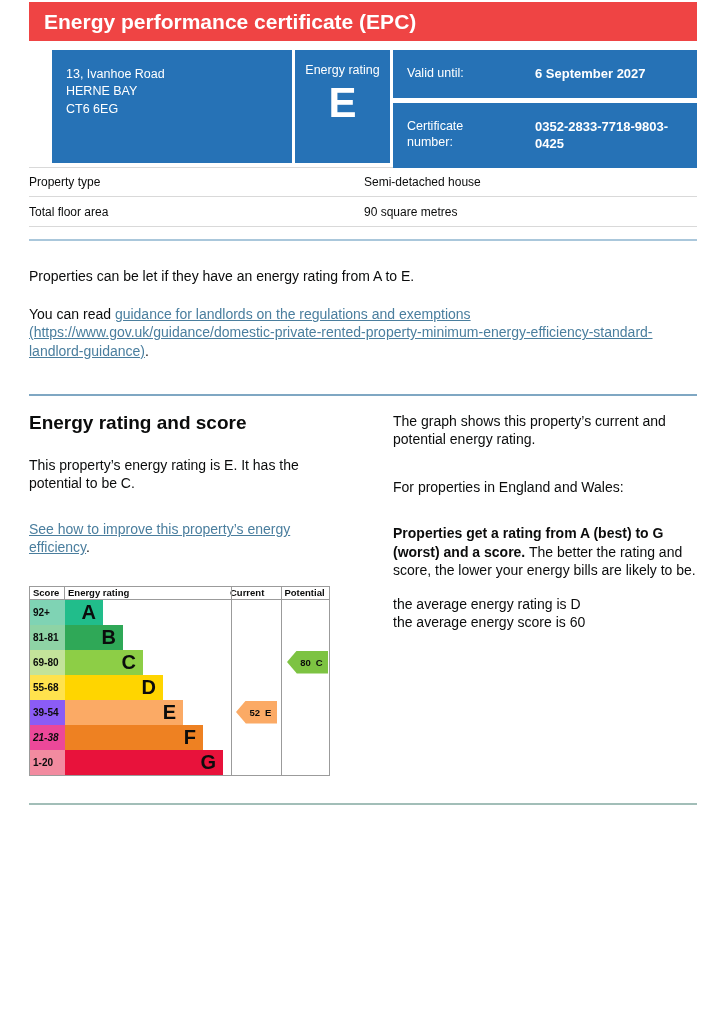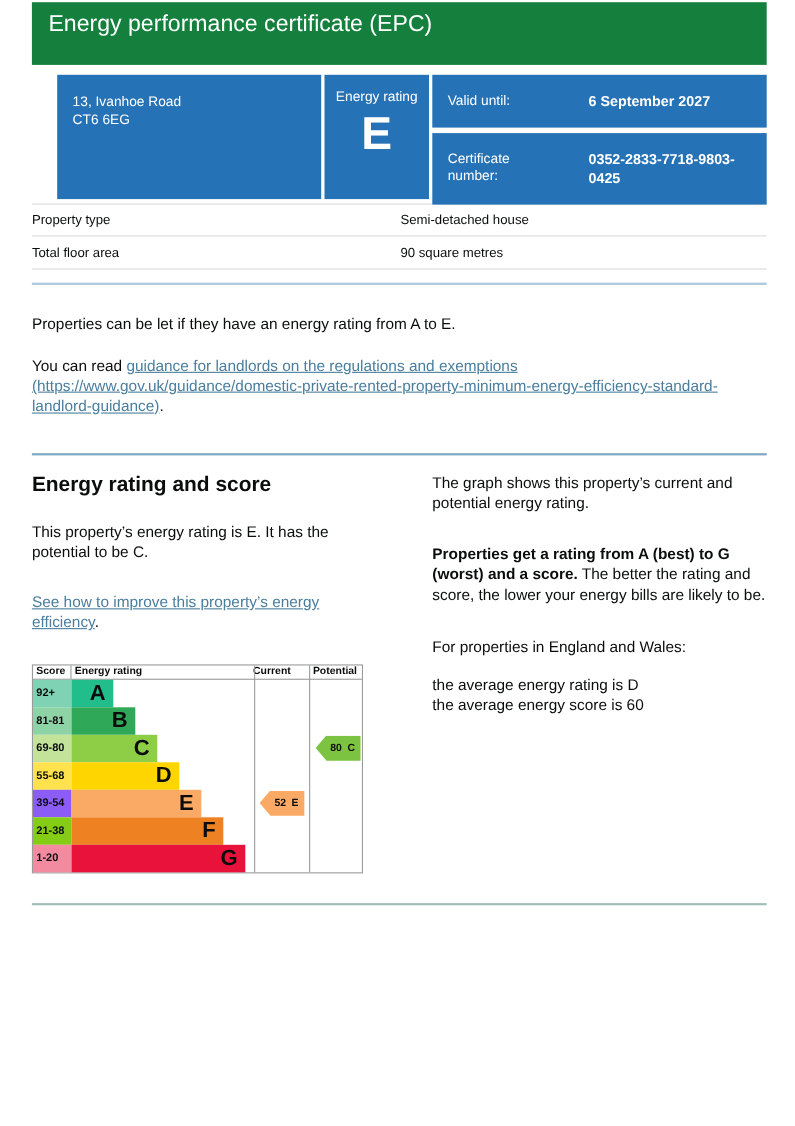--- a/index.html
+++ b/index.html
@@ -9,23 +9,23 @@
     width: 723px; height: 1024px;
     background: #ffffff;
     overflow: hidden;
     font-family: "Liberation Sans", "DejaVu Sans", sans-serif;
     color: #0b0c0c;
   }
   .content { margin: 0 26px 0 29px; }
 
   
   .title-bar {
-    margin-top: 2px; height: 57px;
-    background: #15803d; color: #ffffff;
-    font-size: 21px; font-weight: 400;
+    margin-top: 2px; height: 39px;
+    background: #ef4444; color: #ffffff;
+    font-size: 21px; font-weight: 700;
     line-height: 39px; padding-left: 15px;
   }
 
   
   .summary-panel { margin-top: 9px; display: flex; gap: 3px; height: 113px; padding-left: 23px; }
   .blue-box { background: #2672b6; color: #ffffff; }
   .addr-box { width: 240px; padding: 16px 14px; font-size: 12.5px; line-height: 1.38; }
   .rating-box { width: 95px; text-align: center; padding-top: 13px; font-size: 12.5px; }
   .rating-letter { font-size: 42px; font-weight: 700; line-height: 1.1; margin-top: 3px; }
   .info-col { flex: 1; display: flex; flex-direction: column; gap: 5px; }
@@ -97,20 +97,21 @@
 <body>
 
 <div class="page">
   <div class="content">
 
     <div class="title-bar">Energy performance certificate (EPC)</div>
 
     <div class="summary-panel">
       <div class="blue-box addr-box">
         <div>13, Ivanhoe Road</div>
+        <div>HERNE BAY</div>
         <div>CT6 6EG</div>
       </div>
       <div class="blue-box rating-box">
         <div>Energy rating</div>
         <div class="rating-letter">E</div>
       </div>
       <div class="info-col">
         <div class="blue-box info-box">
           <span class="info-label">Valid until:</span>
           <span class="info-value">6 September 2027</span>
@@ -170,21 +171,21 @@
             </div>
             <div class="band-row">
               <span class="score-cell" style="background-color: rgb(255, 226, 77);">55-68</span>
               <span class="band-bar" style="background-color: rgb(255, 213, 0); width: 98px;">D</span>
             </div>
             <div class="band-row">
               <span class="score-cell" style="background-color: #8b5cf6;">39-54</span>
               <span class="band-bar" style="background-color: rgb(251, 170, 101); width: 118px;">E</span>
             </div>
             <div class="band-row">
-              <span class="score-cell" style="background-color: #84cc16;">21-38</span>
+              <span class="score-cell" style="background-color: #ec4899; font-style: italic;">21-38</span>
               <span class="band-bar" style="background-color: rgb(238, 129, 34); width: 138px;">F</span>
             </div>
             <div class="band-row">
               <span class="score-cell" style="background-color: rgb(242, 139, 160);">1-20</span>
               <span class="band-bar" style="background-color: rgb(232, 18, 59); width: 158px;">G</span>
             </div>
             <div class="arrow arrow-current" style="background-color: rgb(251, 170, 101); top: 101px;">
               <span>52</span>
               <span>E</span>
             </div>
@@ -193,22 +194,22 @@
               <span>C</span>
             </div>
           </div>
           <div class="vline vline-current"></div>
           <div class="vline vline-potential"></div>
         </div>
       </div>
 
       <div class="col-right">
         <p class="body-text">The graph shows this property’s current and potential energy rating.</p>
+        <p class="body-text right-p3">For properties in England and Wales:</p>
         <p class="body-text right-p2"><b>Properties get a rating from A (best) to G (worst) and a score.</b><span> The better the rating and score, the lower your energy bills are likely to be.</span></p>
-        <p class="body-text right-p3">For properties in England and Wales:</p>
         <p class="body-text right-p4">
           <span>the average energy rating is D</span><br>
           <span>the average energy score is 60</span>
         </p>
       </div>
     </div>
 
     <hr class="divider divider-teal">
 
   </div>

